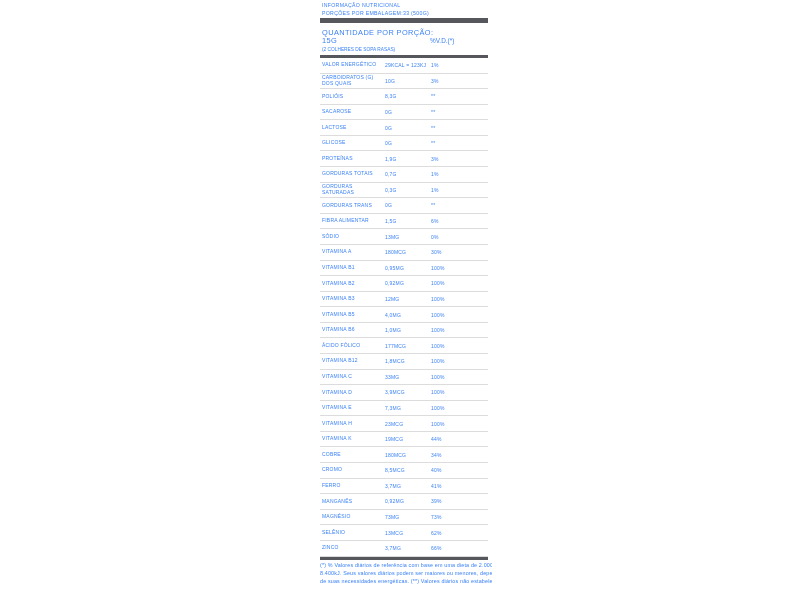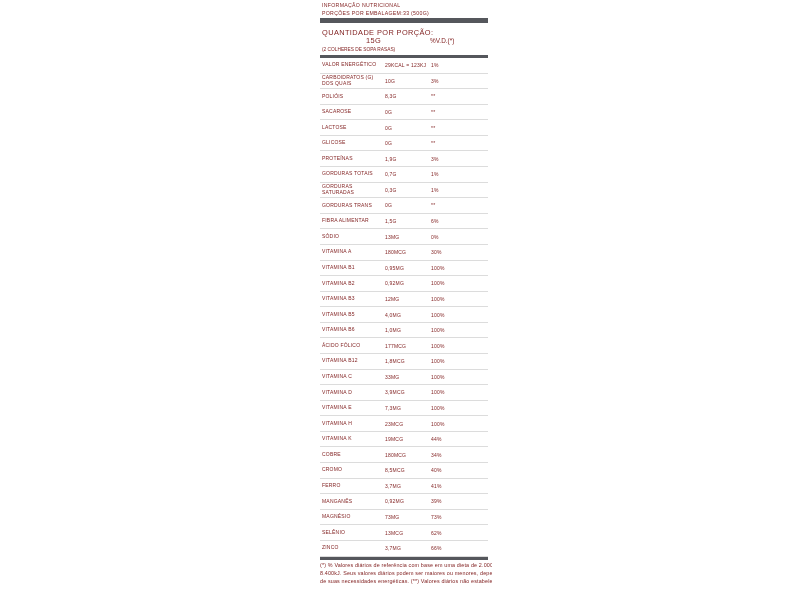--- a/index.html
+++ b/index.html
@@ -1,32 +1,32 @@
 <!DOCTYPE html>
 <html><head>
 <meta charset="utf-8">
 <style>
   * { margin:0; padding:0; box-sizing:border-box; -webkit-text-size-adjust:none; }
   html,body { background:#ffffff; }
   .canvas {
     position:relative; width:810px; height:590px; background:#ffffff;
-    font-family:"Liberation Sans", sans-serif; color:#7f1d1d; overflow:hidden;
+    font-family:"Liberation Sans", sans-serif; color:#3b82f6; overflow:hidden;
   }
   .panel { position:absolute; left:320px; top:0; width:170px; height:590px; }
 
   .intro1 { position:absolute; top:2px;  left:2px; font-size:5.2px; letter-spacing:.3px; }
   .intro2 { position:absolute; top:10px; left:2px; font-size:5.2px; letter-spacing:.3px; }
 
   .bar { position:absolute; left:0; width:168px; background:#55575c; }
   .bar-top    { top:18px;  height:5px; }
   .bar-mid    { top:55px;  height:3px; }
   .bar-bottom { top:557px; height:3px; }
 
   .qty1 { position:absolute; top:28px; left:2px; font-size:7.4px; letter-spacing:.4px; }
-  .qty2 { position:absolute; top:36px; left:2px; font-size:7.4px; letter-spacing:.4px;margin-left:44px; }
+  .qty2 { position:absolute; top:36px; left:2px; font-size:7.4px; letter-spacing:.4px; }
   .vd-head { position:absolute; top:37px; left:110px; font-size:6.4px; }
   .spoon { position:absolute; top:47px; left:2px; font-size:4.8px; }
 
   .rows { position:absolute; top:58px; left:0; width:168px; }
   .row {
     display:flex; align-items:center; height:15.59px;
     border-bottom:1px solid #dcdcdc;
   }
   .c-label  { flex:0 0 64px; padding-left:2px; font-size:5px; line-height:1.15; letter-spacing:.2px; }
   .c-amount { flex:0 0 47px; padding-left:1px; font-size:5px; letter-spacing:.2px; }

